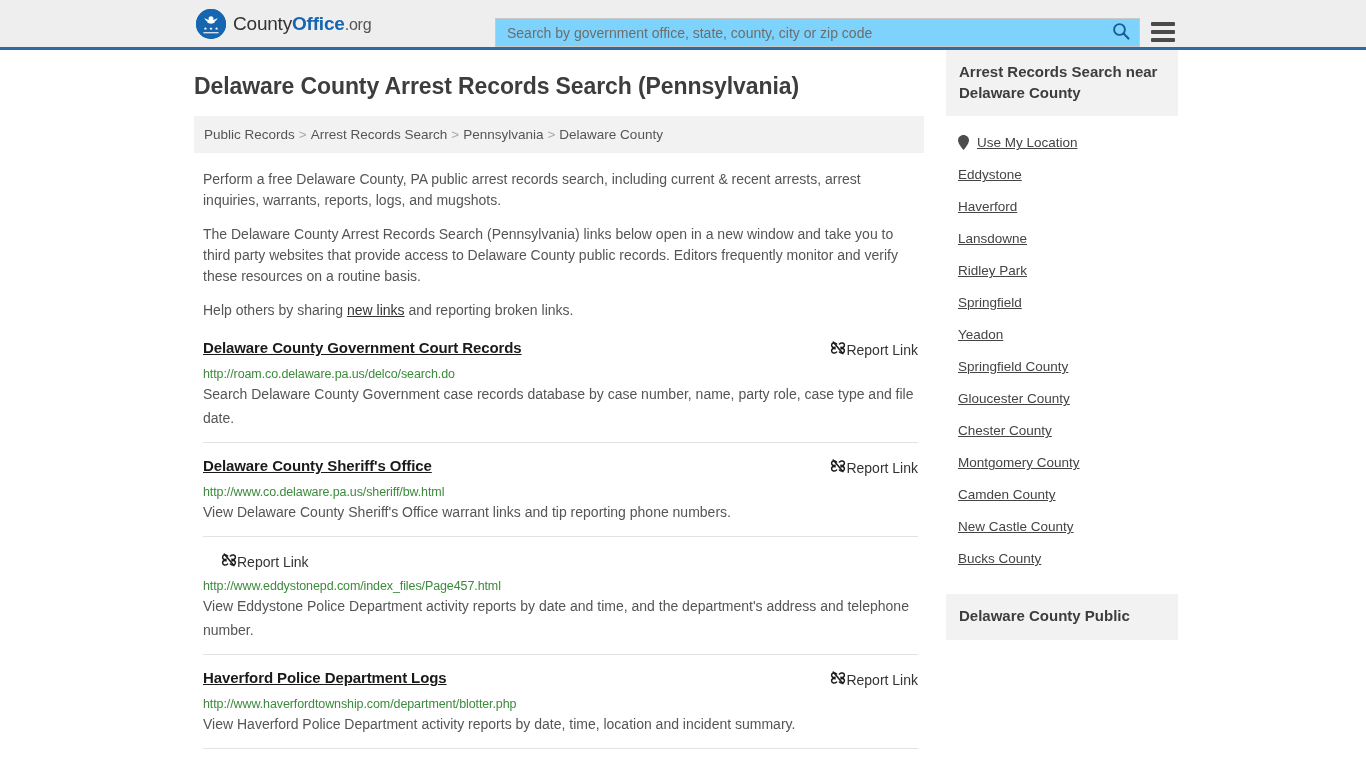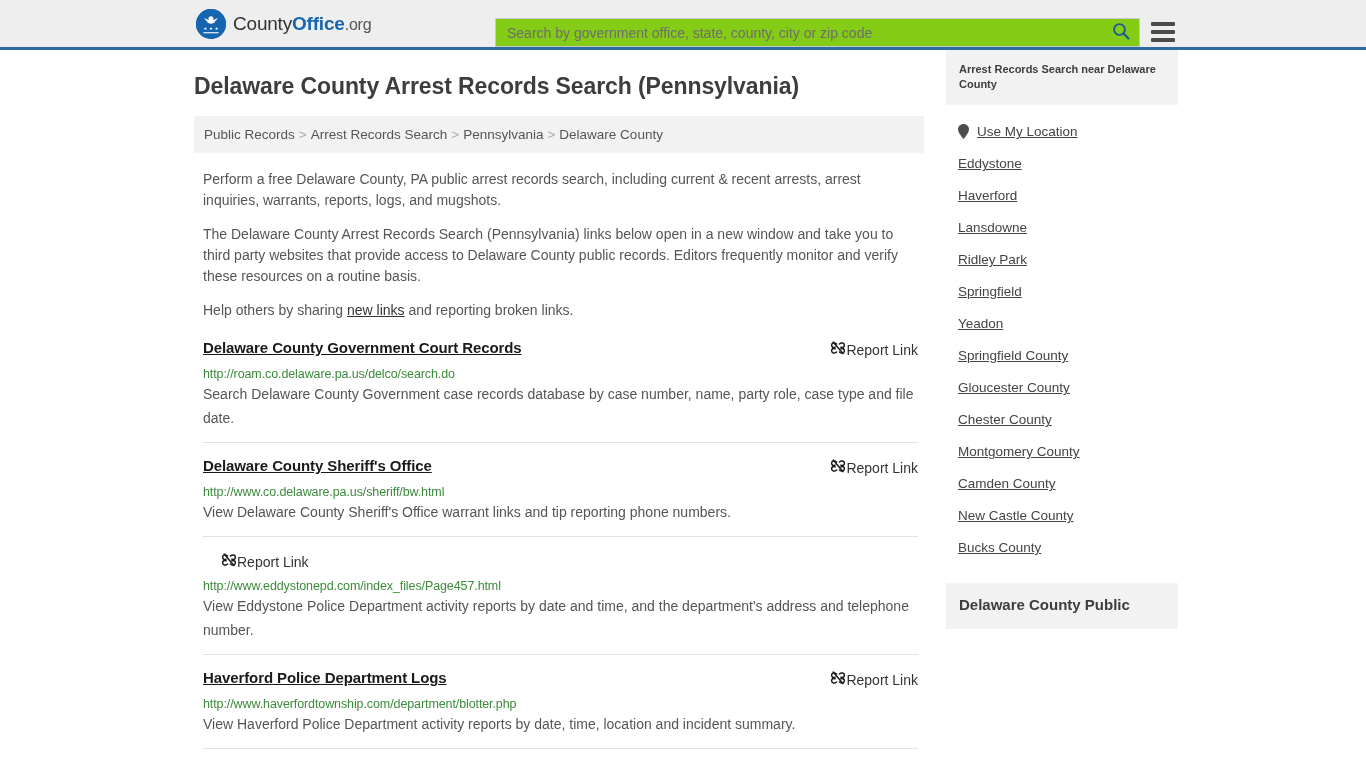--- a/index.html
+++ b/index.html
@@ -51,21 +51,21 @@
   .brand-text .bold-part { font-weight: bold; color: #1565b0; }
   .brand-text .plain-part { color: #333333; }
   .brand-text .tld { color: #555555; font-size: 16px; }
 
   .search-wrap {
     position: absolute;
     left: 495px;
     top: 18px;
     width: 645px;
     height: 29px;
-    background: #84cc16;
+    background: #7dd3fc;
     border: 1px solid #c9c9c9;
     display: flex;
     align-items: center;
   }
   .search-input {
     flex: 1 1 auto;
     height: 100%;
     border: 0;
     outline: none;
     padding: 0 10px 0 11px;
@@ -201,21 +201,21 @@
     color: #555555;
     line-height: 1.72;
     margin-top: 1px;
   }
 
   
   .side-panel { margin-bottom: 18px; }
   .side-head {
     background: #f2f2f2;
     padding: 12px 13px 13px 13px;
-    font-size: 11px;
+    font-size: 15px;
     font-weight: bold;
     color: #3d3d3d;
     line-height: 1.38;
   }
   .side-links { padding: 10px 0 2px 12px; }
   .side-link-row {
     padding: 9px 0 8px 0;
     display: flex;
     align-items: center;
     gap: 8px;

